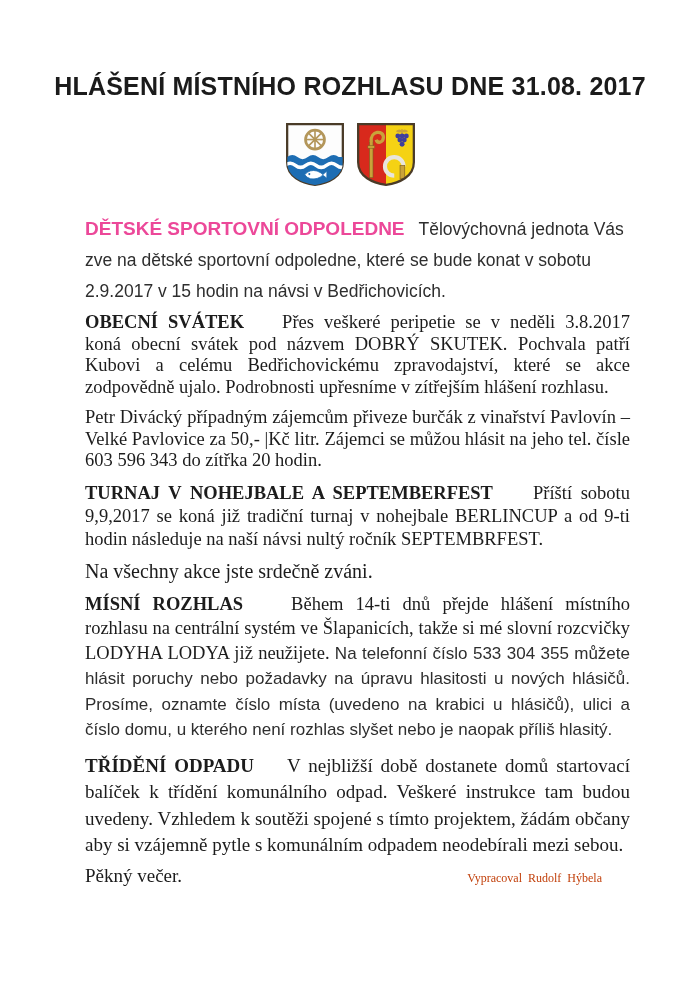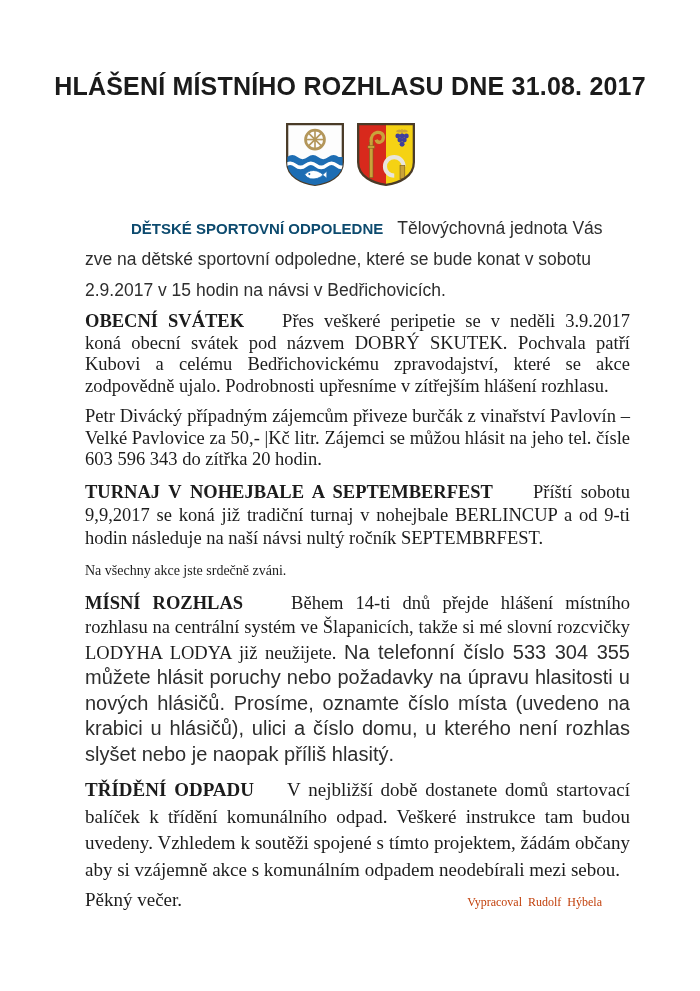--- a/index.html
+++ b/index.html
@@ -35,41 +35,40 @@
   .par { text-align: justify; }
   .sans-par {
     margin-top: 26px;
     font-family: "Liberation Sans", "DejaVu Sans", sans-serif;
     font-size: 17.5px;
     line-height: 31px;
     color: #2e2e2e;
     text-align: left;
   }
   .sans-par .sec-head {
-    font-size: 15px;
-    color: #0c4a6e;
+    font-size: 19px;
+    color: #ec4899;
     margin-right: 14px;
-    margin-left: 46px;
   }
   .serif {
     font-family: "Liberation Serif", "DejaVu Serif", serif;
     color: #1c1c1c;
   }
   .sec-head { font-weight: bold; }
   .p-obecni   { margin-top: 5px;  font-size: 18.5px; line-height: 21.5px; }
   .p-obecni .sec-head { margin-right: 38px; margin-top: 20px; }
   .p-burcak   { margin-top: 9px;  font-size: 18.5px; line-height: 21.5px; }
   .p-turnaj   { margin-top: 10px; font-size: 18.5px; line-height: 23px; }
   .p-turnaj .sec-head { margin-right: 40px; }
-  .p-zvani    { margin-top: 9px;  font-size: 14px; line-height: 23px; text-align: left; }
+  .p-zvani    { margin-top: 9px;  font-size: 20px; line-height: 23px; text-align: left; }
   .p-rozhlas  { margin-top: 9px;  font-size: 18.5px; line-height: 24.5px; }
   .p-rozhlas .sec-head { margin-right: 48px; }
   .p-rozhlas .sans-run {
     font-family: "Liberation Sans", "DejaVu Sans", sans-serif;
-    font-size: 20px;
+    font-size: 17px;
     color: #2e2e2e;
   }
   .p-odpad    { margin-top: 10px; font-size: 19px; line-height: 26.5px; }
   .p-odpad .sec-head { margin-right: 33px; }
   .footer-row {
     margin-top: 6px;
     display: flex;
     justify-content: space-between;
     align-items: baseline;
     padding-right: 28px;
@@ -151,41 +150,41 @@
     </svg>
   </div>
 
   <div class="content">
 
     <p class="par sans-par">
       <span class="sec-head">DĚTSKÉ SPORTOVNÍ ODPOLEDNE</span><span>Tělovýchovná jednota Vás zve na dětské sportovní odpoledne, které se bude konat v sobotu 2.9.2017 v 15 hodin na návsi v Bedřichovicích.</span>
     </p>
 
     <p class="par serif p-obecni">
-      <span class="sec-head">OBECNÍ SVÁTEK</span><span>Přes veškeré peripetie se v neděli 3.9.2017 koná obecní svátek pod názvem DOBRÝ SKUTEK. Pochvala patří Kubovi a celému Bedřichovickému zpravodajství, které se akce zodpovědně ujalo. Podrobnosti upřesníme v zítřejším hlášení rozhlasu.</span>
+      <span class="sec-head">OBECNÍ SVÁTEK</span><span>Přes veškeré peripetie se v neděli 3.8.2017 koná obecní svátek pod názvem DOBRÝ SKUTEK. Pochvala patří Kubovi a celému Bedřichovickému zpravodajství, které se akce zodpovědně ujalo. Podrobnosti upřesníme v zítřejším hlášení rozhlasu.</span>
     </p>
 
     <p class="par serif p-burcak">
       <span>Petr Divácký případným zájemcům přiveze burčák z vinařství Pavlovín – Velké Pavlovice za 50,- |Kč litr. Zájemci se můžou hlásit na jeho tel. čísle 603 596 343 do zítřka 20 hodin.</span>
     </p>
 
     <p class="par serif p-turnaj">
       <span class="sec-head">TURNAJ V NOHEJBALE A SEPTEMBERFEST</span><span>Příští sobotu 9,9,2017 se koná již tradiční turnaj v nohejbale BERLINCUP a od 9-ti hodin následuje na naší návsi nultý ročník  SEPTEMBRFEST.</span>
     </p>
 
     <p class="par serif p-zvani">
       <span>Na všechny akce jste srdečně zváni.</span>
     </p>
 
     <p class="par serif p-rozhlas">
       <span class="sec-head">MÍSNÍ ROZHLAS</span><span>Během 14-ti dnů přejde hlášení místního rozhlasu na centrální systém ve Šlapanicích, takže si mé slovní rozcvičky LODYHA LODYA již neužijete.</span><span> </span><span class="sans-run">Na telefonní číslo 533 304 355 můžete hlásit poruchy nebo požadavky na úpravu hlasitosti u nových hlásičů. Prosíme, oznamte číslo místa (uvedeno na krabici u hlásičů), ulici a číslo domu, u kterého není rozhlas slyšet nebo je naopak příliš hlasitý.</span>
     </p>
 
     <p class="par serif p-odpad">
-      <span class="sec-head">TŘÍDĚNÍ ODPADU</span><span>V nejbližší době dostanete domů startovací balíček k třídění komunálního odpad. Veškeré instrukce tam budou uvedeny. Vzhledem k soutěži spojené s tímto projektem, žádám občany aby si vzájemně akce s komunálním odpadem  neodebírali mezi sebou.</span>
+      <span class="sec-head">TŘÍDĚNÍ ODPADU</span><span>V nejbližší době dostanete domů startovací balíček k třídění komunálního odpad. Veškeré instrukce tam budou uvedeny. Vzhledem k soutěži spojené s tímto projektem, žádám občany aby si vzájemně pytle s komunálním odpadem  neodebírali mezi sebou.</span>
     </p>
 
     <div class="footer-row">
       <span class="serif closing">Pěkný večer.</span>
       <span class="serif credit">Vypracoval Rudolf Hýbela</span>
     </div>
 
   </div>
 </div>
 

